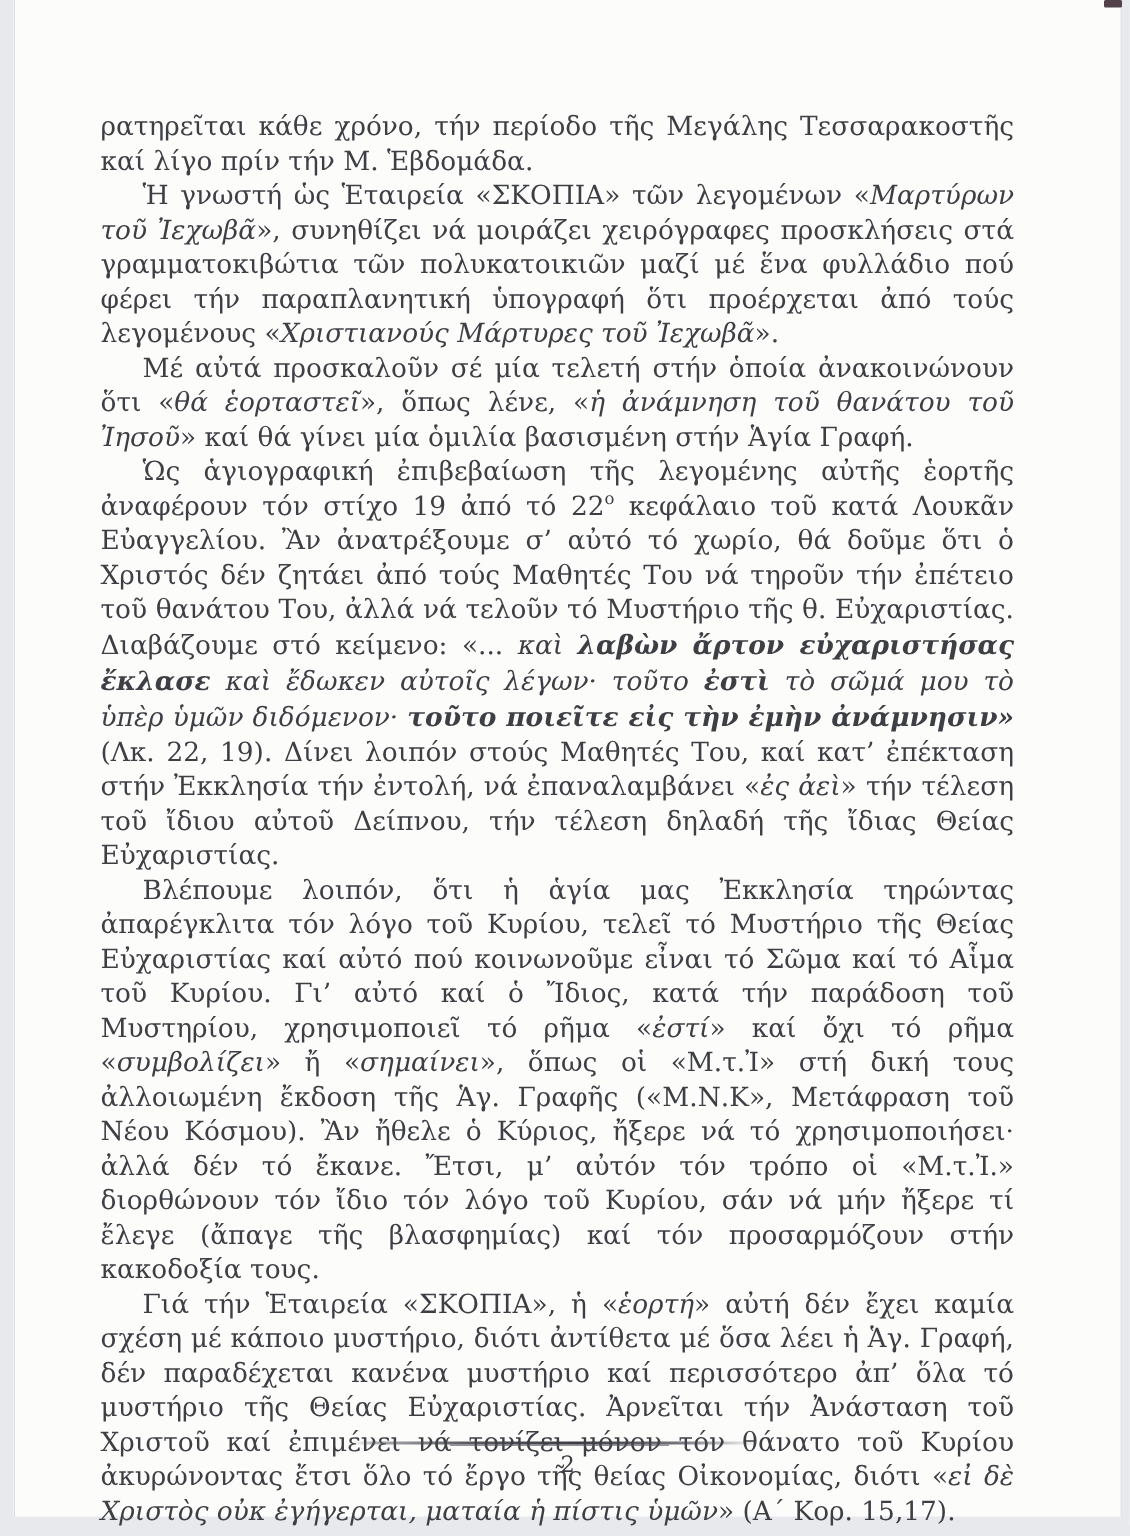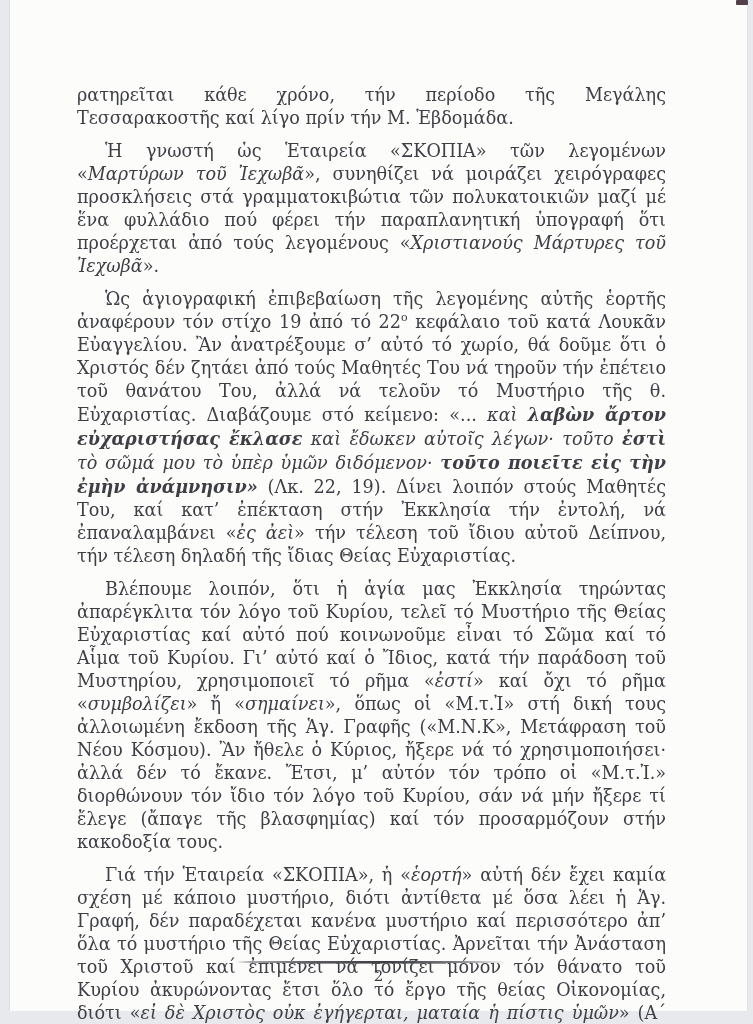--- a/index.html
+++ b/index.html
@@ -38,21 +38,21 @@
     position: absolute;
     left: 58px;
     top: 74px;
     width: 609px;
     color: #3d3f45;
     font-size: 17.6px;
     line-height: 23px;
     text-align: justify;
     text-justify: inter-word;
   }
-  .para { margin: 10px; }
+  .para { margin: 0; }
   .para.indent { text-indent: 28px; }
   .seg-i { font-style: italic; }
   .seg-bi { font-style: italic; font-weight: bold; }
   .seg-sup {
     vertical-align: super;
     font-size: 11px;
     line-height: 0;
   }
   .footer {
     position: absolute;
@@ -98,20 +98,21 @@
   }
 </style>
 </head>
 <body>
 
 <div class="scan-frame">
   <div class="page">
     <div class="text-column">
         <p class="para"><span>ρατηρεῖται κάθε χρόνο, τήν περίοδο τῆς Μεγάλης Τεσσαρακοστῆς καί λίγο πρίν τήν Μ. Ἑβδομάδα.</span></p>
         <p class="para indent"><span>Ἡ γνωστή ὡς Ἑταιρεία «ΣΚΟΠΙΑ» τῶν λεγομένων «</span><span class="seg-i">Μαρτύρων τοῦ Ἰεχωβᾶ</span><span>», συνηθίζει νά μοιράζει χειρόγραφες προσκλήσεις στά γραμματοκιβώτια τῶν πολυκατοικιῶν μαζί μέ ἕνα φυλλάδιο πού φέρει τήν παραπλανητική ὑπογραφή ὅτι προέρχεται ἀπό τούς λεγομένους «</span><span class="seg-i">Χριστιανούς Μάρτυρες τοῦ Ἰεχωβᾶ</span><span>».</span></p>
+        <p class="para indent"><span>Μέ αὐτά προσκαλοῦν σέ μία τελετή στήν ὁποία ἀνακοινώνουν ὅτι «</span><span class="seg-i">θά ἑορταστεῖ</span><span>», ὅπως λένε, «</span><span class="seg-i">ἡ ἀνάμνηση τοῦ θανάτου τοῦ Ἰησοῦ</span><span>» καί θά γίνει μία ὁμιλία βασισμένη στήν Ἁγία Γραφή.</span></p>
         <p class="para indent"><span>Ὡς ἁγιογραφική ἐπιβεβαίωση τῆς λεγομένης αὐτῆς ἑορτῆς ἀναφέρουν τόν στίχο 19 ἀπό τό 22</span><span class="seg-sup">ο</span><span> κεφάλαιο τοῦ κατά Λουκᾶν Εὐαγγελίου. Ἂν ἀνατρέξουμε σ’ αὐτό τό χωρίο, θά δοῦμε ὅτι ὁ Χριστός δέν ζητάει ἀπό τούς Μαθητές Του νά τηροῦν τήν ἐπέτειο τοῦ θανάτου Του, ἀλλά νά τελοῦν τό Μυστήριο τῆς θ. Εὐχαριστίας. Διαβάζουμε στό κείμενο: «... </span><span class="seg-i">καὶ </span><span class="seg-bi">λαβὼν ἄρτον εὐχαριστήσας ἔκλασε</span><span class="seg-i"> καὶ ἔδωκεν αὐτοῖς λέγων· τοῦτο </span><span class="seg-bi">ἐστὶ</span><span class="seg-i"> τὸ σῶμά μου τὸ ὑπὲρ ὑμῶν διδόμενον· </span><span class="seg-bi">τοῦτο ποιεῖτε εἰς τὴν ἐμὴν ἀνάμνησιν»</span><span> (Λκ. 22, 19). Δίνει λοιπόν στούς Μαθητές Του, καί κατ’ ἐπέκταση στήν Ἐκκλησία τήν ἐντολή, νά ἐπαναλαμβάνει «</span><span class="seg-i">ἐς ἀεὶ</span><span>» τήν τέλεση τοῦ ἴδιου αὐτοῦ Δείπνου, τήν τέλεση δηλαδή τῆς ἴδιας Θείας Εὐχαριστίας.</span></p>
         <p class="para indent"><span>Βλέπουμε λοιπόν, ὅτι ἡ ἁγία μας Ἐκκλησία τηρώντας ἀπαρέγκλιτα τόν λόγο τοῦ Κυρίου, τελεῖ τό Μυστήριο τῆς Θείας Εὐχαριστίας καί αὐτό πού κοινωνοῦμε εἶναι τό Σῶμα καί τό Αἷμα τοῦ Κυρίου. Γι’ αὐτό καί ὁ Ἴδιος, κατά τήν παράδοση τοῦ Μυστηρίου, χρησιμοποιεῖ τό ρῆμα «</span><span class="seg-i">ἐστί</span><span>» καί ὄχι τό ρῆμα «</span><span class="seg-i">συμβολίζει</span><span>» ἤ «</span><span class="seg-i">σημαίνει</span><span>», ὅπως οἱ «Μ.τ.Ἰ» στή δική τους ἀλλοιωμένη ἔκδοση τῆς Ἁγ. Γραφῆς («Μ.Ν.Κ», Μετάφραση τοῦ Νέου Κόσμου). Ἂν ἤθελε ὁ Κύριος, ἤξερε νά τό χρησιμοποιήσει· ἀλλά δέν τό ἔκανε. Ἔτσι, μ’ αὐτόν τόν τρόπο οἱ «Μ.τ.Ἰ.» διορθώνουν τόν ἴδιο τόν λόγο τοῦ Κυρίου, σάν νά μήν ἤξερε τί ἔλεγε (ἄπαγε τῆς βλασφημίας) καί τόν προσαρμόζουν στήν κακοδοξία τους.</span></p>
         <p class="para indent"><span>Γιά τήν Ἑταιρεία «ΣΚΟΠΙΑ», ἡ «</span><span class="seg-i">ἑορτή</span><span>» αὐτή δέν ἔχει καμία σχέση μέ κάποιο μυστήριο, διότι ἀντίθετα μέ ὅσα λέει ἡ Ἁγ. Γραφή, δέν παραδέχεται κανένα μυστήριο καί περισσότερο ἀπ’ ὅλα τό μυστήριο τῆς Θείας Εὐχαριστίας. Ἀρνεῖται τήν Ἀνάσταση τοῦ Χριστοῦ καί ἐπιμένει νά τονίζει μόνον τόν θάνατο τοῦ Κυρίου ἀκυρώνοντας ἔτσι ὅλο τό ἔργο τῆς θείας Οἰκονομίας, διότι «</span><span class="seg-i">εἰ δὲ Χριστὸς οὐκ ἐγήγερται, ματαία ἡ πίστις ὑμῶν</span><span>» (Α΄ Κορ. 15,17).</span></p>
       </div>
     <div class="footer">
       <div class="footer-rule">
         <div class="rule-main"></div>
         <div class="rule-sub"></div>
       </div>
       <span class="page-number">2</span>

